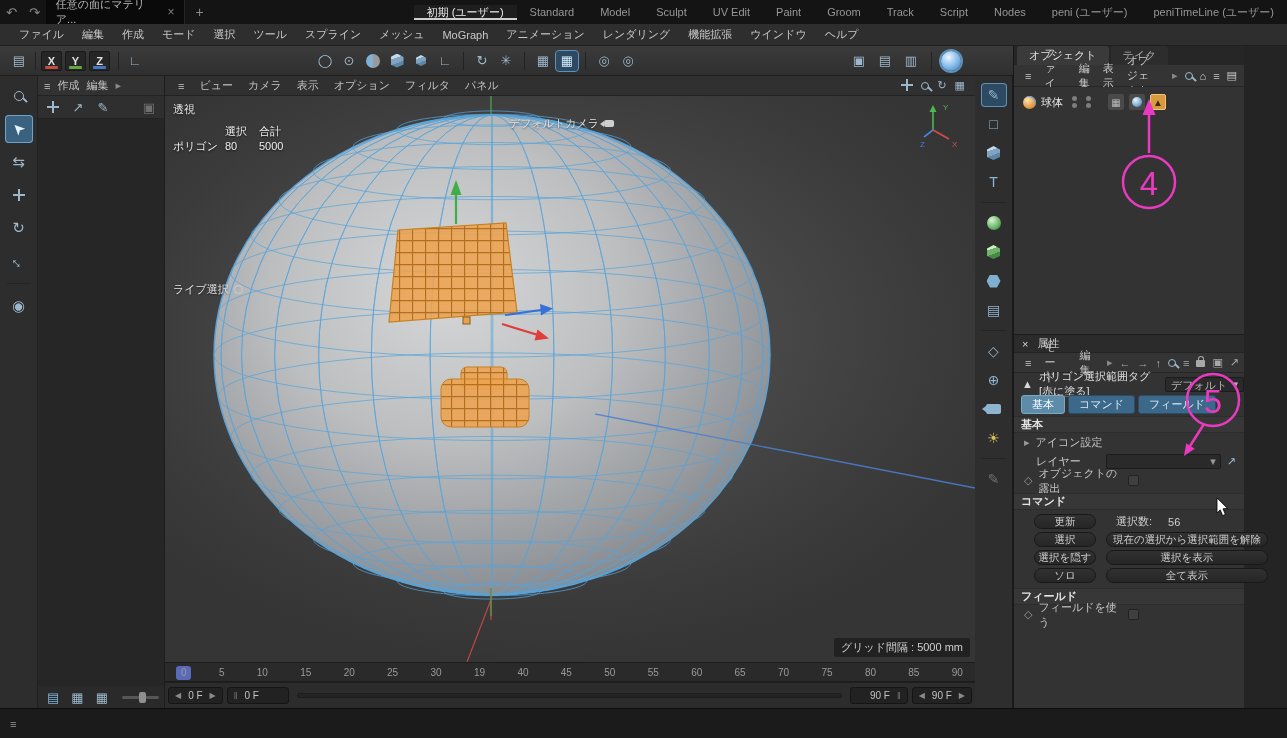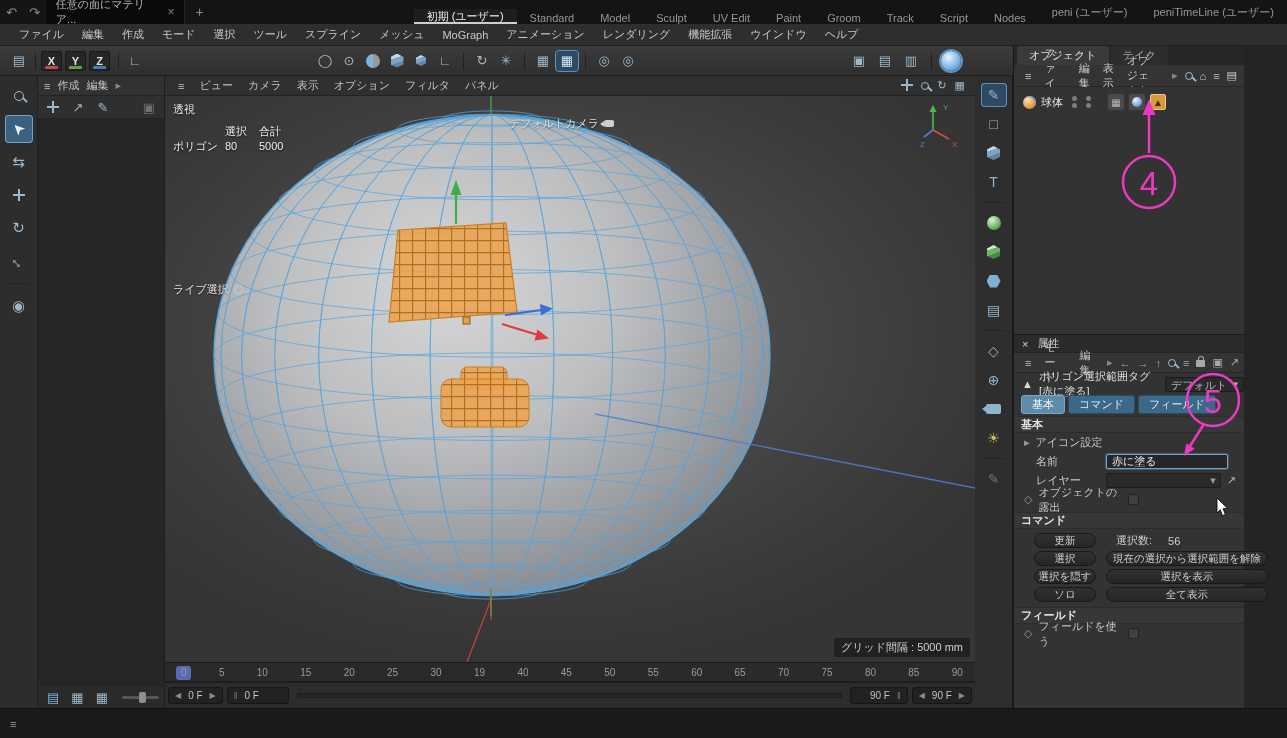--- a/index.html
+++ b/index.html
@@ -35,21 +35,21 @@
   .vsep{width:1px;height:18px;background:#222;margin:0 5px}
   .hsep{width:24px;height:1px;background:#242424;margin:3px 0}
   .active-blue{background:#2e4a63;outline:1px solid #5d92bd;color:#d5ebfa}
 
   
   .titlebar{height:24px;background:#141414;display:flex;align-items:center}
   .tb-ico{color:#8a8a8a;font-size:13px;padding:0 6px}
   .doc-tab{height:24px;background:#0a0a0a;display:flex;align-items:center;gap:10px;padding:0 10px;color:#bdbdbd;border-right:1px solid #262626}
   .doc-close{color:#808080;font-size:12px}
   .add-tab{color:#8a8a8a;font-size:14px;padding:0 10px}
-  .layout-tabs{display:flex;margin-left:200px;height:100%;align-items:flex-end}
+  .layout-tabs{display:flex;margin-left:200px;height:100%;align-items:center}
   .layout-tab{display:flex;align-items:center;padding:0 13px;color:#979797;white-space:nowrap}
   .layout-tab.active{color:#ececec;background:#1e1e1e;box-shadow:inset 0 -2px 0 #cfcfcf}
   .user-tabs{margin-left:auto;display:flex;height:100%}
 
   
   .menubar{height:22px;background:#2e2e2e;display:flex;align-items:center;padding-left:10px;border-bottom:1px solid #1f1f1f}
   .menubar .mi{padding:0 9px;color:#c9c9c9;white-space:nowrap}
 
   
   .workspace{display:flex;height:662px}
@@ -571,24 +571,20 @@
         <span class="attr-tab">フィールド</span>
       </div>
 
       <div class="sec">基本</div>
 
       <div class="prop-row" style="padding-left:10px">
         <span style="color:#9a9a9a">▸</span>
         <span>アイコン設定</span>
       </div>
 
-      <div class="prop-row">
-        <span class="prop-label">名前</span>
-        <div class="name-input" role="textbox">赤に塗る</div>
-      </div>
 
       <div class="prop-row">
         <span class="prop-label">レイヤー</span>
         <div class="layer-dd">
           <span>▾</span>
         </div>
         <span style="color:#9db8cc">↗</span>
       </div>
 
       <div class="prop-row" style="padding-left:10px">

